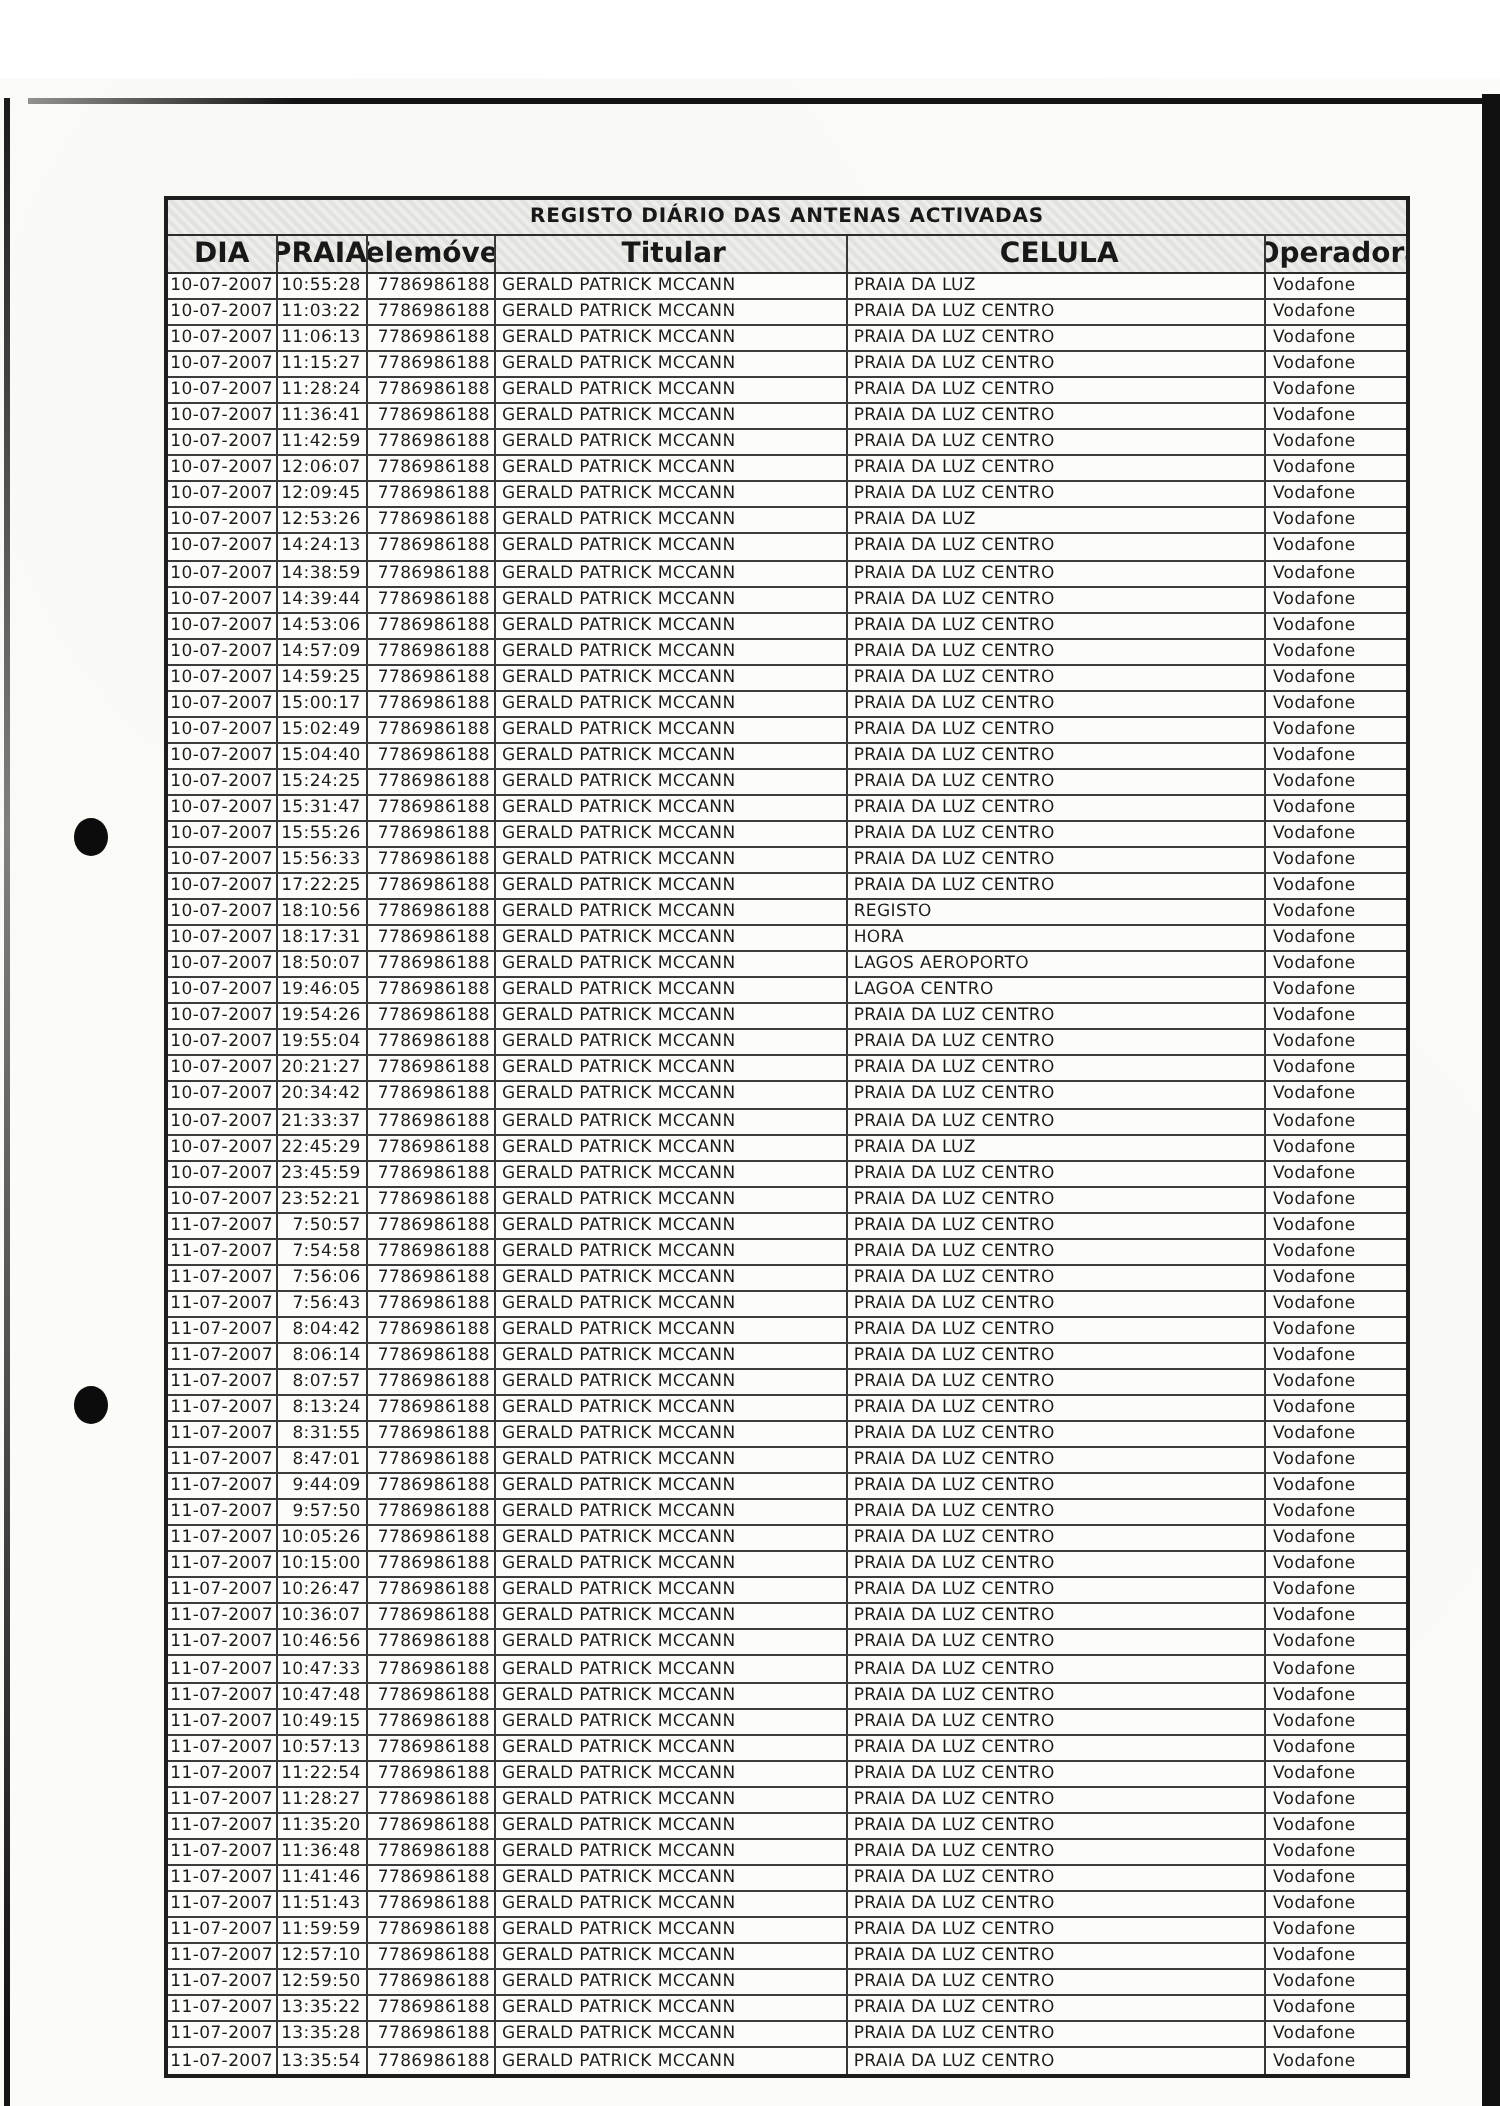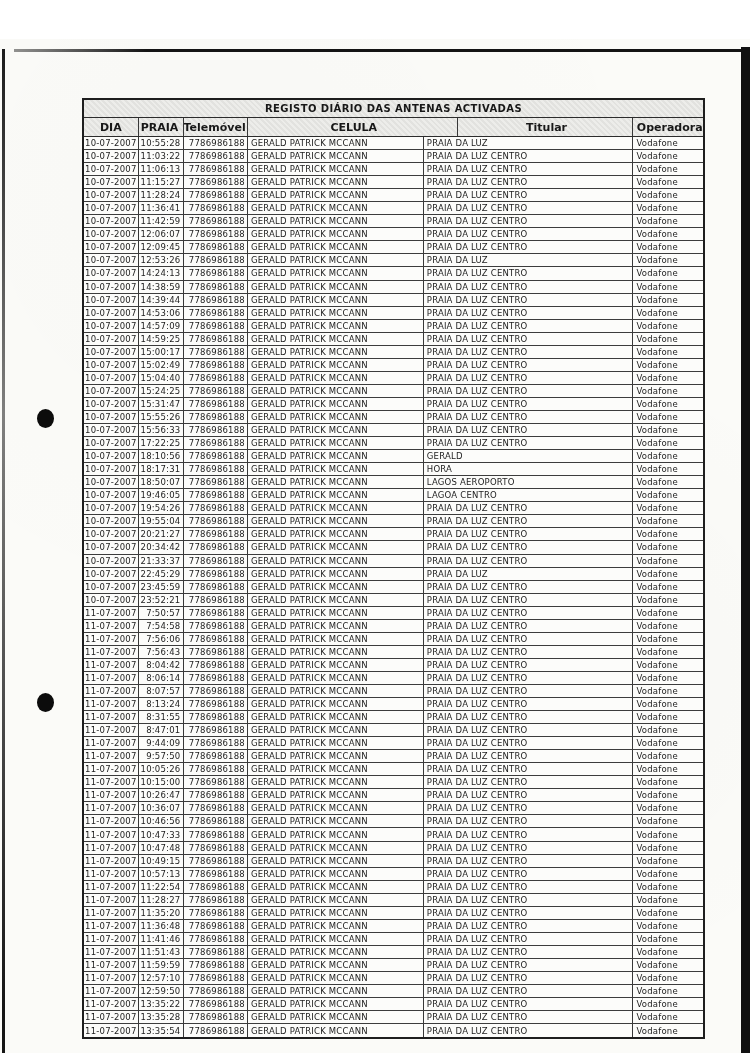--- a/index.html
+++ b/index.html
@@ -45,21 +45,21 @@
   }
   .title-row{
     height:18px;box-sizing:border-box;border-bottom:1px solid #2c2c2c;
     display:flex;align-items:center;justify-content:center;
     font-size:10px;font-weight:bold;letter-spacing:.4px;color:#181818;
     background:repeating-linear-gradient(45deg,#e2e2df 0 2px,#ededea 2px 4px);
   }
   .header-row{
     display:flex;height:19px;box-sizing:border-box;border-bottom:1px solid #2c2c2c;
     background:repeating-linear-gradient(45deg,#e2e2df 0 2px,#ededea 2px 4px);
-    font-size:11px;font-weight:bold;color:#181818;
+    font-size:14px;font-weight:bold;color:#181818;
   }
   .header-row .cell{justify-content:center;}
   .cell{
     display:flex;align-items:center;box-sizing:border-box;
     border-right:1px solid #383838;overflow:hidden;white-space:nowrap;
   }
   .cell:last-child{border-right:none;}
   .c0{width:55px;justify-content:center;}
   .c1{width:46px;justify-content:flex-end;padding-right:3px;}
   .c2{width:64px;justify-content:flex-end;padding-right:2px;}
@@ -89,22 +89,22 @@
     <div>SUJEITO A CONFIRMAÇÃO</div>
     <div>PROIBIDA A REPRODUÇÃO</div>
   </div>
 
   <div class="doc-table">
     <div class="title-row">REGISTO DIÁRIO DAS ANTENAS ACTIVADAS</div>
     <div class="header-row">
       <div class="cell c0">DIA</div>
       <div class="cell c1">PRAIA</div>
       <div class="cell c2">Telemóvel</div>
+      <div class="cell c3">Titular</div>
       <div class="cell c4">CELULA</div>
-      <div class="cell c3">Titular</div>
       <div class="cell c5">Operadora</div>
     </div>
     <div id="table-body">
   <div class="data-row">
     <div class="cell c0">10-07-2007</div>
     <div class="cell c1">10:55:28</div>
     <div class="cell c2">7786986188</div>
     <div class="cell c3">GERALD PATRICK MCCANN</div>
     <div class="cell c4">PRAIA DA LUZ</div>
     <div class="cell c5">Vodafone</div>
@@ -315,21 +315,21 @@
     <div class="cell c3">GERALD PATRICK MCCANN</div>
     <div class="cell c4">PRAIA DA LUZ CENTRO</div>
     <div class="cell c5">Vodafone</div>
   </div>
 
   <div class="data-row">
     <div class="cell c0">10-07-2007</div>
     <div class="cell c1">18:10:56</div>
     <div class="cell c2">7786986188</div>
     <div class="cell c3">GERALD PATRICK MCCANN</div>
-    <div class="cell c4">GERALD</div>
+    <div class="cell c4">REGISTO</div>
     <div class="cell c5">Vodafone</div>
   </div>
 
   <div class="data-row">
     <div class="cell c0">10-07-2007</div>
     <div class="cell c1">18:17:31</div>
     <div class="cell c2">7786986188</div>
     <div class="cell c3">GERALD PATRICK MCCANN</div>
     <div class="cell c4">HORA</div>
     <div class="cell c5">Vodafone</div>

